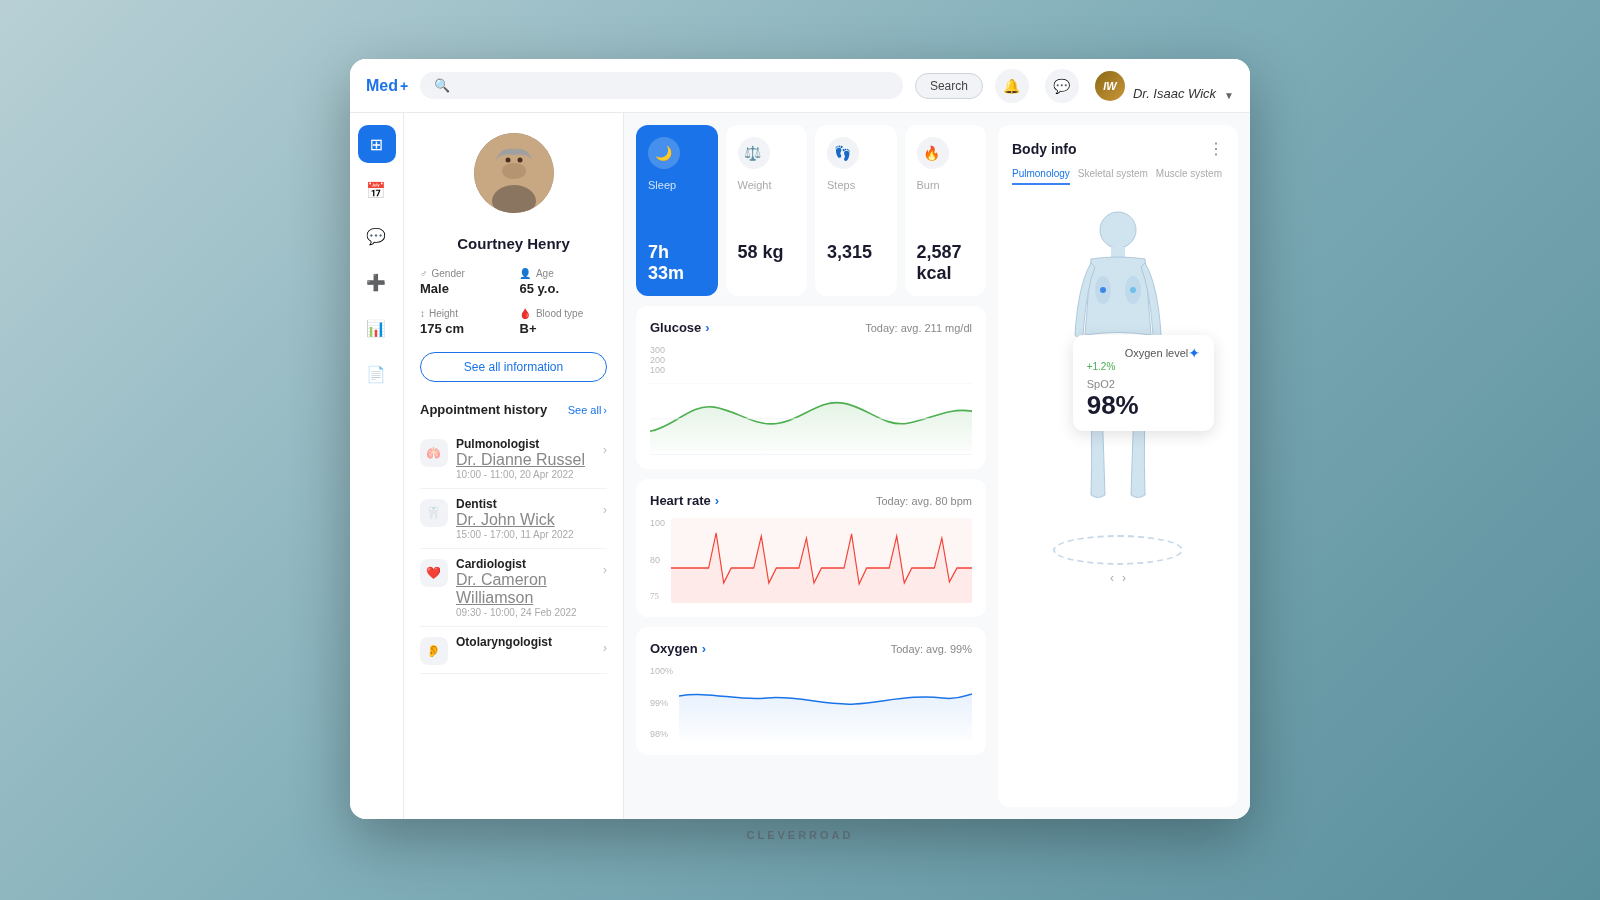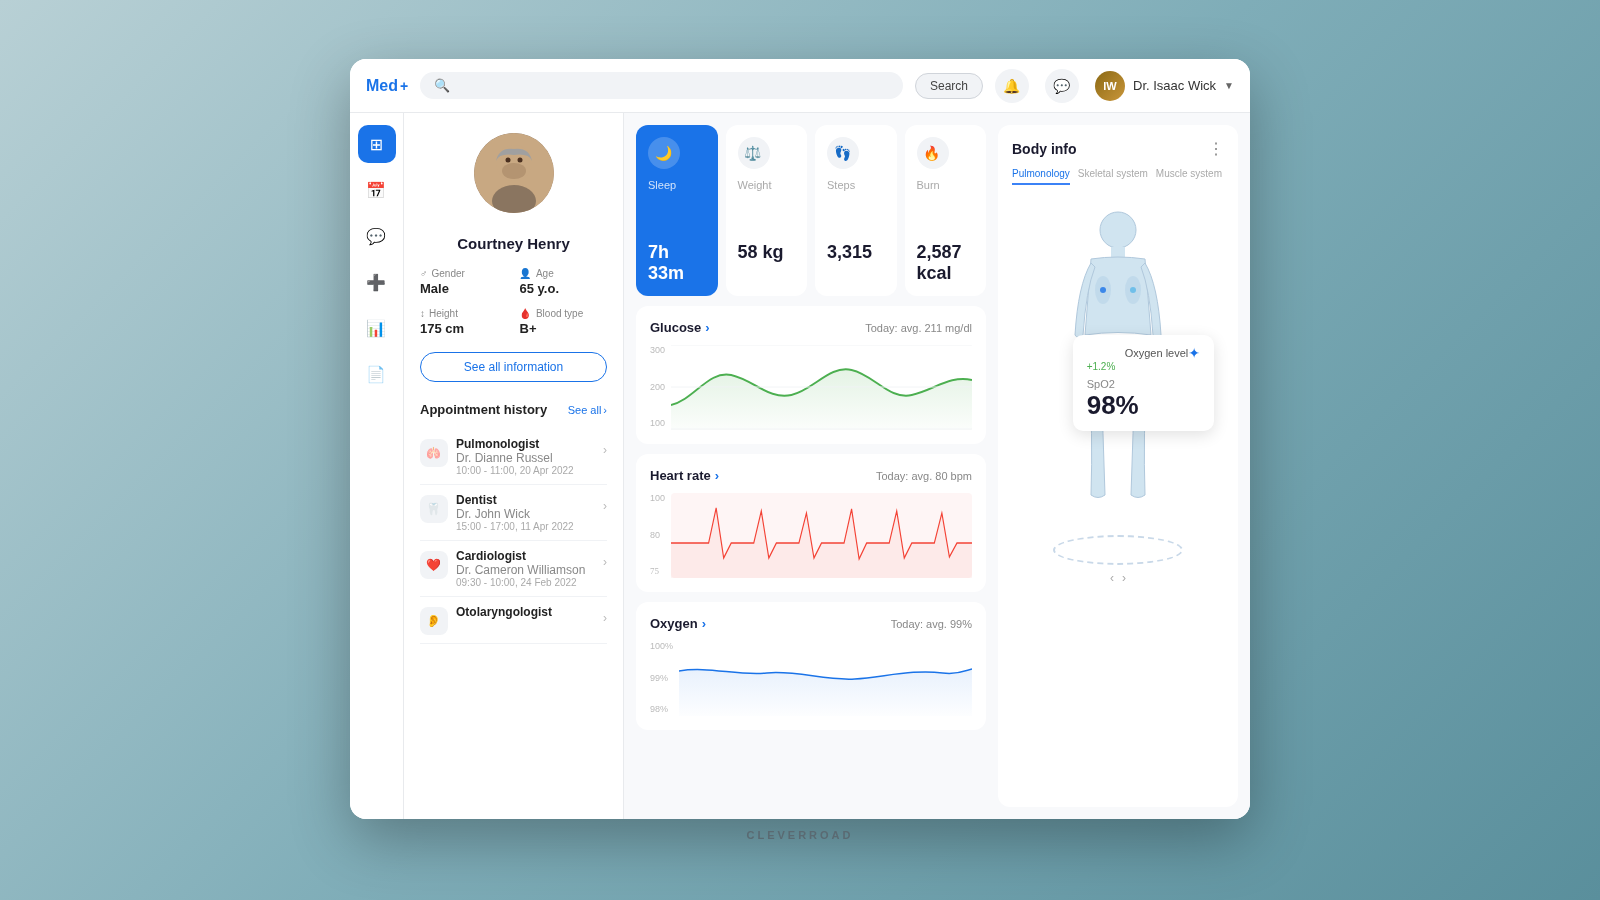--- a/index.html
+++ b/index.html
@@ -81,23 +81,24 @@
       border: none;
       cursor: pointer;
       display: flex;
       align-items: center;
       justify-content: center;
       font-size: 14px;
       color: #555;
     }
     .user-info {
       display: flex;
-      align-items: center;
+      align-items: flex-end;
       gap: 8px;
       cursor: pointer;
+      font-style: italic;
     }
     .user-avatar {
       width: 30px;
       height: 30px;
       border-radius: 50%;
       background: linear-gradient(135deg, #8b6914, #c9963a);
       display: flex;
       align-items: center;
       justify-content: center;
       font-size: 11px;
@@ -243,21 +244,21 @@
       background: #f1f3f6;
       display: flex;
       align-items: center;
       justify-content: center;
       font-size: 12px;
       flex-shrink: 0;
       margin-top: 2px;
     }
     .appt-info { flex: 1; }
     .appt-type { font-size: 12px; font-weight: 600; color: #222; }
-    .appt-doctor { font-size: 12px; color: #888; }
+    .appt-doctor { font-size: 16px; color: #888; text-decoration: underline; }
     .appt-time { font-size: 10px; color: #aaa; }
     .appt-arrow { color: #bbb; font-size: 12px; margin-top: 6px; }
 
     
     .right-content {
       flex: 1;
       padding: 12px;
       overflow-y: auto;
       display: flex;
       gap: 12px;
@@ -566,21 +567,21 @@
             </div>
 
             <div class="chart-card">
               <div class="chart-header">
                 <div class="chart-title">
                   <span>Glucose</span>
                   <span style="color:#1a73e8;cursor:pointer;">›</span>
                 </div>
                 <div class="chart-subtitle">Today: avg. 211 mg/dl</div>
               </div>
-              <div style="display:flex;gap:6px;align-items:stretch;">
+              <div style="display:flex;gap:6px;align-items:stretch;flex-direction:column;">
                 <div style="display:flex;flex-direction:column;justify-content:space-between;padding-bottom:2px;">
                   <span style="font-size:9px;color:#bbb;">300</span>
                   <span style="font-size:9px;color:#bbb;">200</span>
                   <span style="font-size:9px;color:#bbb;">100</span>
                 </div>
                 <div style="flex:1;height:85px;position:relative;">
                   <svg width="100%" height="100%" viewBox="0 0 400 85" preserveAspectRatio="none">
                     <defs>
                       <linearGradient id="gGrad" x1="0" y1="0" x2="0" y2="1">
                         <stop offset="0%" stop-color="#4caf50" stop-opacity="0.15"></stop>

